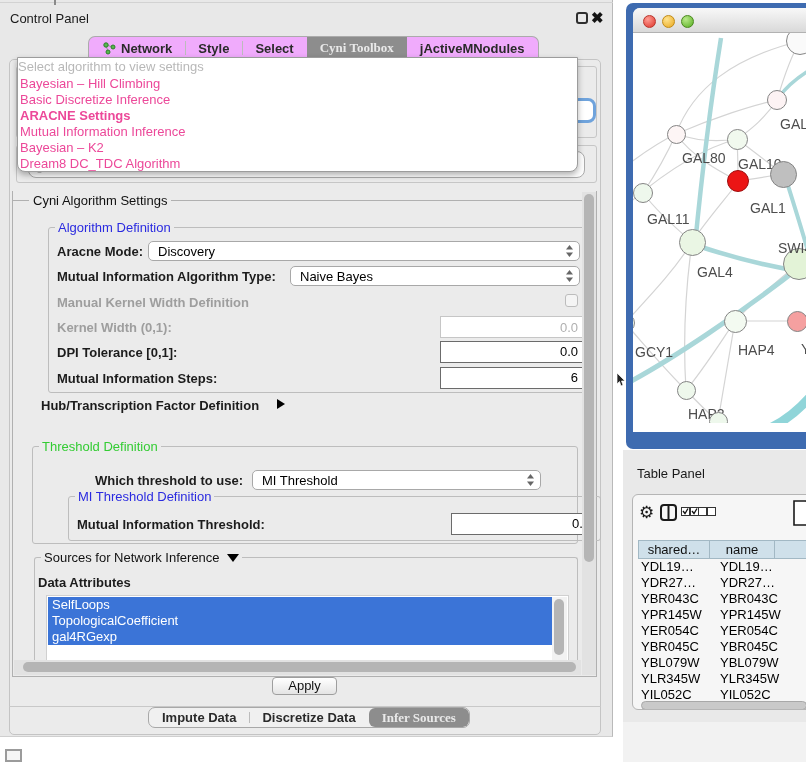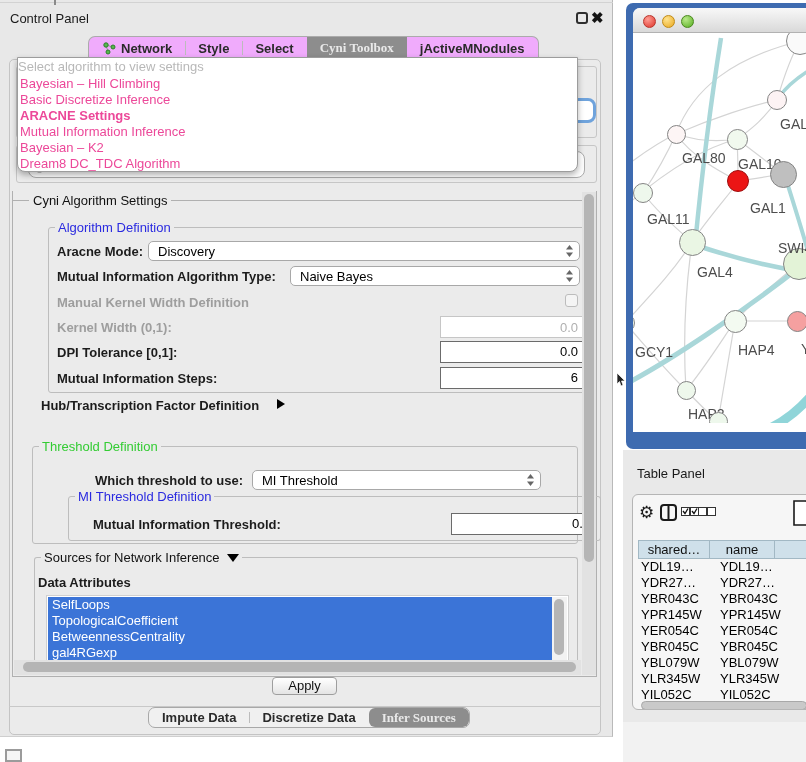--- a/index.html
+++ b/index.html
@@ -166,33 +166,32 @@
       <div class="lbl" style="left:50px; top:26px; width:160px; text-align:right;">Which threshold to use:</div>
       <div class="combo" style="left:219px; top:23px; width:289px; height:20px;">
         <span>MI Threshold</span>
         <svg class="combo-arrows" viewBox="0 0 9 12">
             <path d="M4.5 0 L8 4.5 H1 Z" fill="#666"></path>
             <path d="M4.5 12 L8 7.5 H1 Z" fill="#666"></path>
           </svg>
       </div>
       <div class="groupbox" style="left:7px; top:49px; width:533px; height:45px;margin-left:28px;">
         <div class="gtitle" style="color:#2a2ae0;">MI Threshold Definition</div>
-        <div class="lbl" style="left:24px; top:20px;">Mutual Information Threshold:</div>
+        <div class="lbl" style="left:8px; top:20px;">Mutual Information Threshold:</div>
         <div class="tfield strong" style="left:382px; top:16px; width:145px; height:22px; line-height:20px;">0.5</div>
       </div>
     </div>
 
     <div class="groupbox" style="left:21px; top:366px; width:544px; height:112px; border-bottom:none;">
       <div class="gtitle" style="color:#111;"><span>Sources for Network Inference</span> <span style="display:inline-block; width:0; height:0; border-top:8px solid #000; border-left:6px solid transparent; border-right:6px solid transparent; margin-left:4px;"></span></div>
       <div class="lbl" style="left:3px; top:17px;">Data Attributes</div>
       <div class="list-wrap" style="left:11px; top:37px; width:523px; height:68px;">
         <div id="attr-items" style="position:absolute; left:1px; top:1px; width:505px;">
             <div class="list-item">SelfLoops</div>
             <div class="list-item">TopologicalCoefficient</div>
-            <div class="list-item">BetweennessCentrality</div>
             <div class="list-item">gal4RGexp</div>
           </div>
         <div class="list-vtrack" style="right:1px; top:1px; width:15px; height:66px;">
           <div class="thumb" style="left:2px; top:2px; width:10px; height:56px;"></div>
         </div>
       </div>
     </div>
 
     <div class="vscroll-track">
       <div class="thumb" style="left:2px; top:2px; width:10px; height:368px;"></div>

